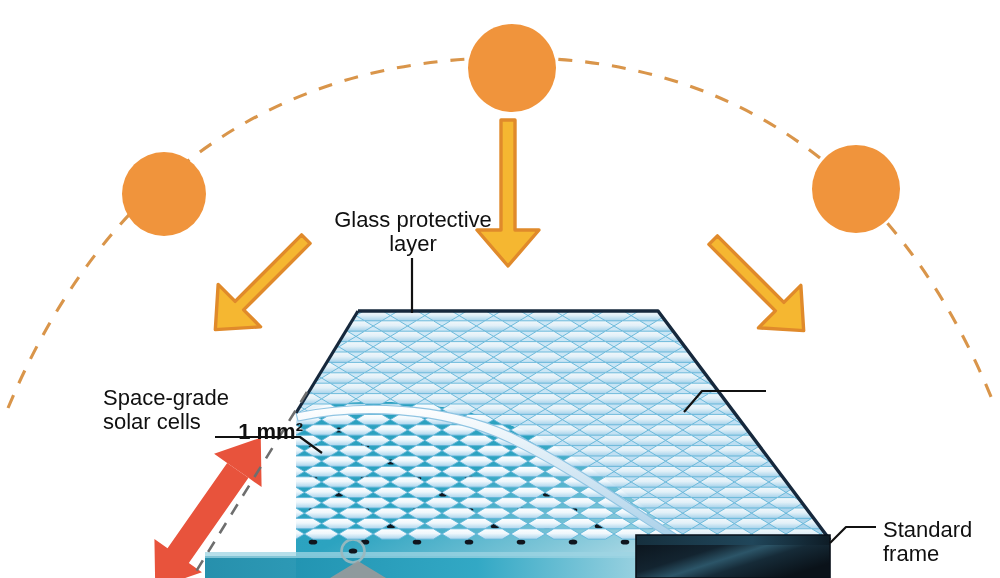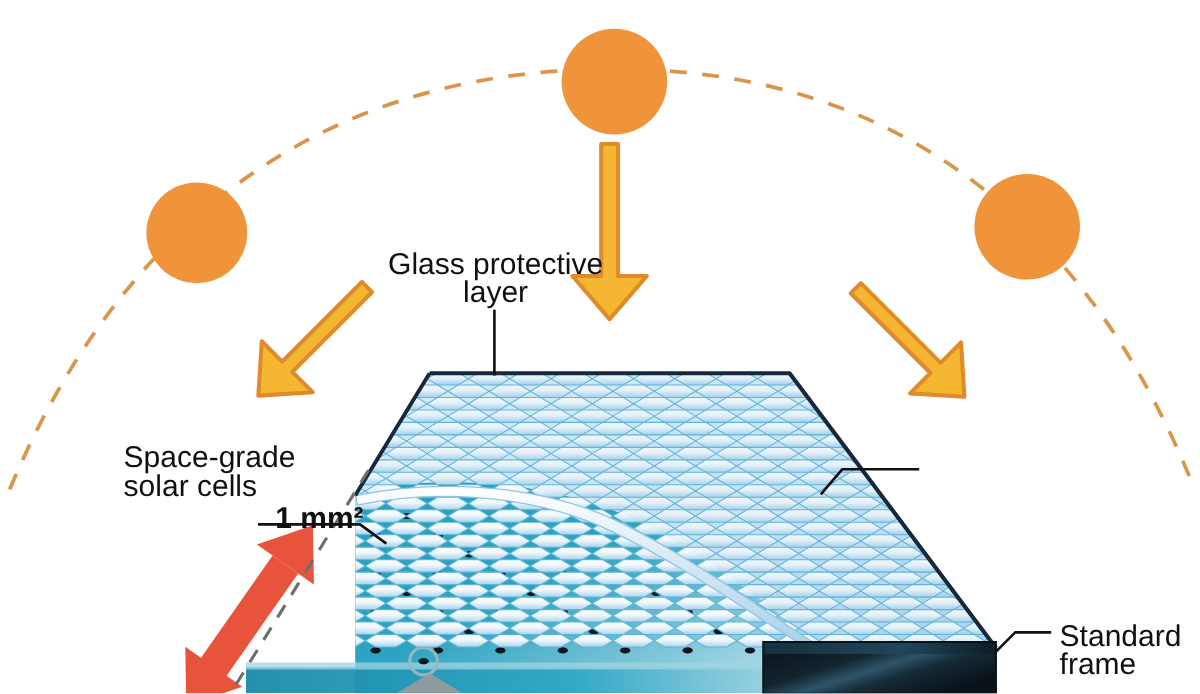--- a/index.html
+++ b/index.html
@@ -1,22 +1,22 @@
 <!DOCTYPE html>
 <html><head>
 <meta charset="utf-8">
 <style>
   html,body{margin:0;padding:0;background:#ffffff;}
   body{width:1000px;height:578px;overflow:hidden;font-family:"Liberation Sans",sans-serif;}
   #stage{position:relative;width:1000px;height:578px;background:#fff;}
   #art{position:absolute;left:0;top:0;width:1000px;height:578px;}
-  .lbl{position:absolute;color:#101010;font-size:25px;line-height:24px;font-family:"Liberation Sans",sans-serif;white-space:pre-line;}
+  .lbl{position:absolute;color:#101010;font-size:22px;line-height:24px;font-family:"Liberation Sans",sans-serif;white-space:pre-line;}
   .lbl.bold{font-weight:bold;}
   #lbl-glass{left:313px;top:208px;width:200px;text-align:center;}
-  #lbl-cells{left:103px;top:369px;width:200px;text-align:left;}
+  #lbl-cells{left:103px;top:386px;width:200px;text-align:left;}
   #lbl-cells-area{left:103px;top:420px;width:200px;text-align:right;}
   #lbl-lenses{left:775px;top:376px;width:200px;text-align:left;}
   #lbl-frame{left:883px;top:518px;width:200px;text-align:left;}
 </style>
 </head>
 <body>
 
 <div id="stage">
 
   <svg id="art" viewBox="0 0 1000 578">

